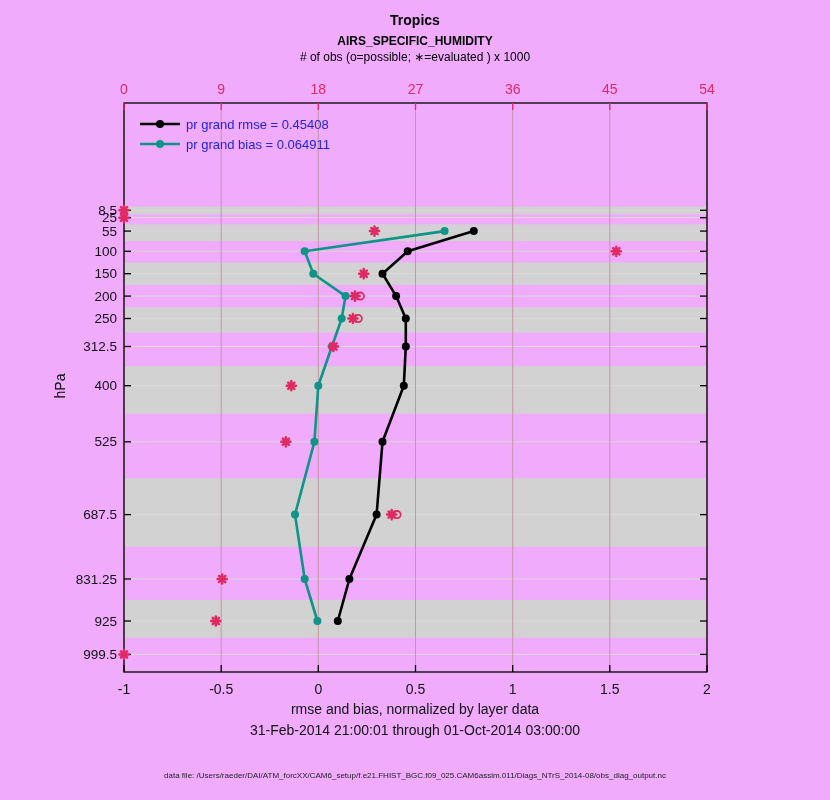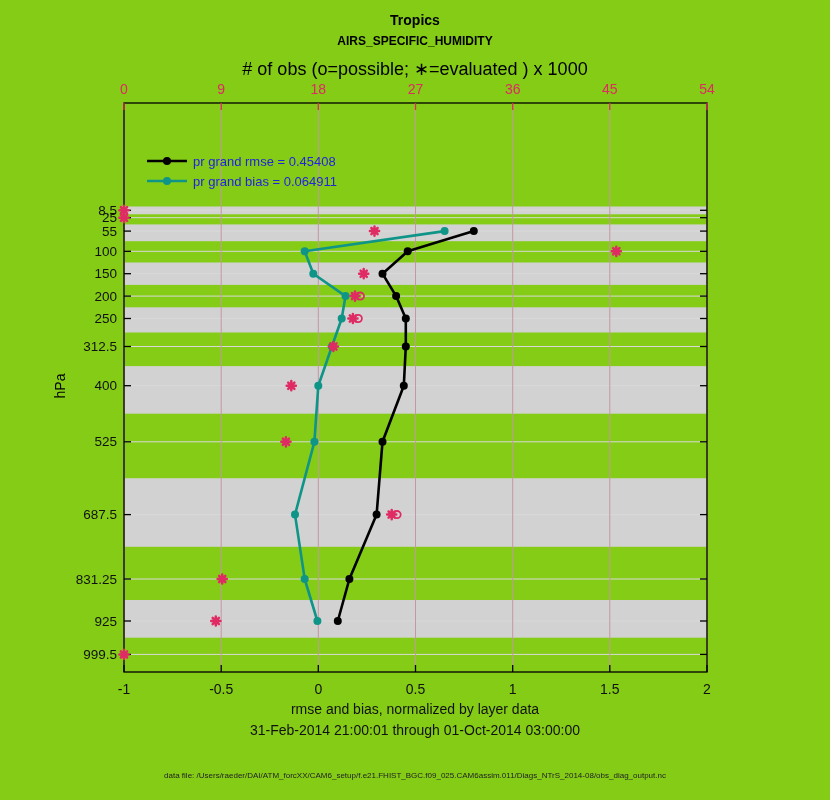--- a/index.html
+++ b/index.html
@@ -1,23 +1,23 @@
 <!DOCTYPE html>
 <html><head>
 <meta charset="utf-8">
 <style>
   html,body{margin:0;padding:0;background:#ffffff;}
-  .figure{position:relative;width:830px;height:800px;background:#84cc16;
+  .figure{position:relative;width:830px;height:800px;background:#f0abfc;
           font-family:"Liberation Sans",sans-serif;overflow:hidden;}
   .abs{position:absolute;left:0;width:100%;text-align:center;}
   #title1{top:12px;font-size:14px;font-weight:bold;color:#000;}
   #title2{top:34px;font-size:12px;font-weight:bold;color:#000;}
-  #obs-axis-label{top:58px;font-size:18px;}
+  #obs-axis-label{top:50px;font-size:12px;}
   #chart-svg{position:absolute;left:0;top:0;}
-  #legend{position:absolute;left:147px;top:114px;margin-top:37px;}
+  #legend{position:absolute;left:140px;top:114px;}
   .legend-row{display:flex;align-items:center;height:20px;}
   .legend-swatch{width:40px;height:10px;margin-right:6px;}
   .legend-label{font-size:13px;}
   #ylabel{position:absolute;left:30px;top:378px;width:60px;text-align:center;
           transform:rotate(-90deg);font-size:14px;color:#000;}
   #xlabel{top:701px;font-size:14px;color:#111;}
   #timespan{top:722px;font-size:14px;color:#111;}
   #datafile{top:771px;font-size:8px;color:#222;}
 </style>
 </head>

